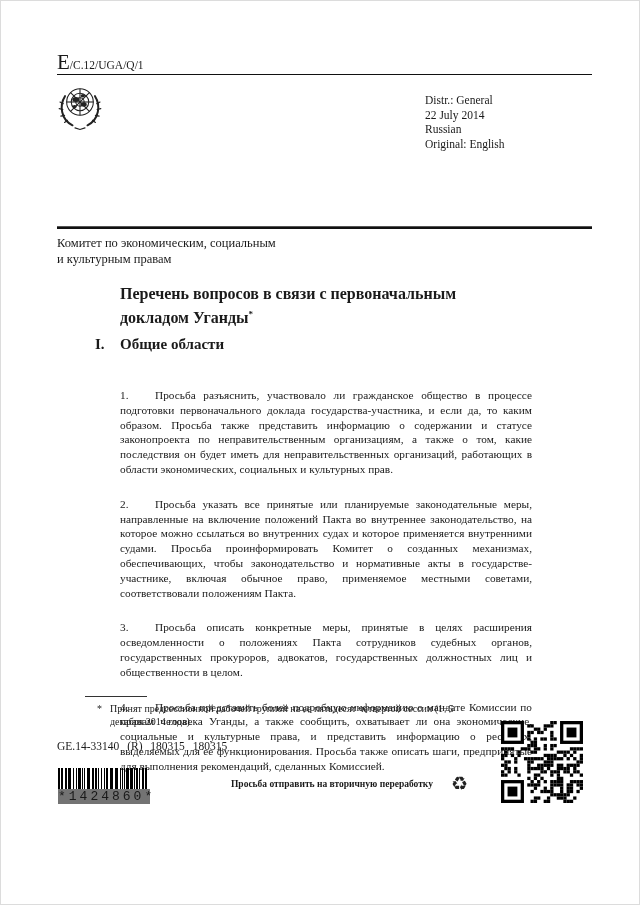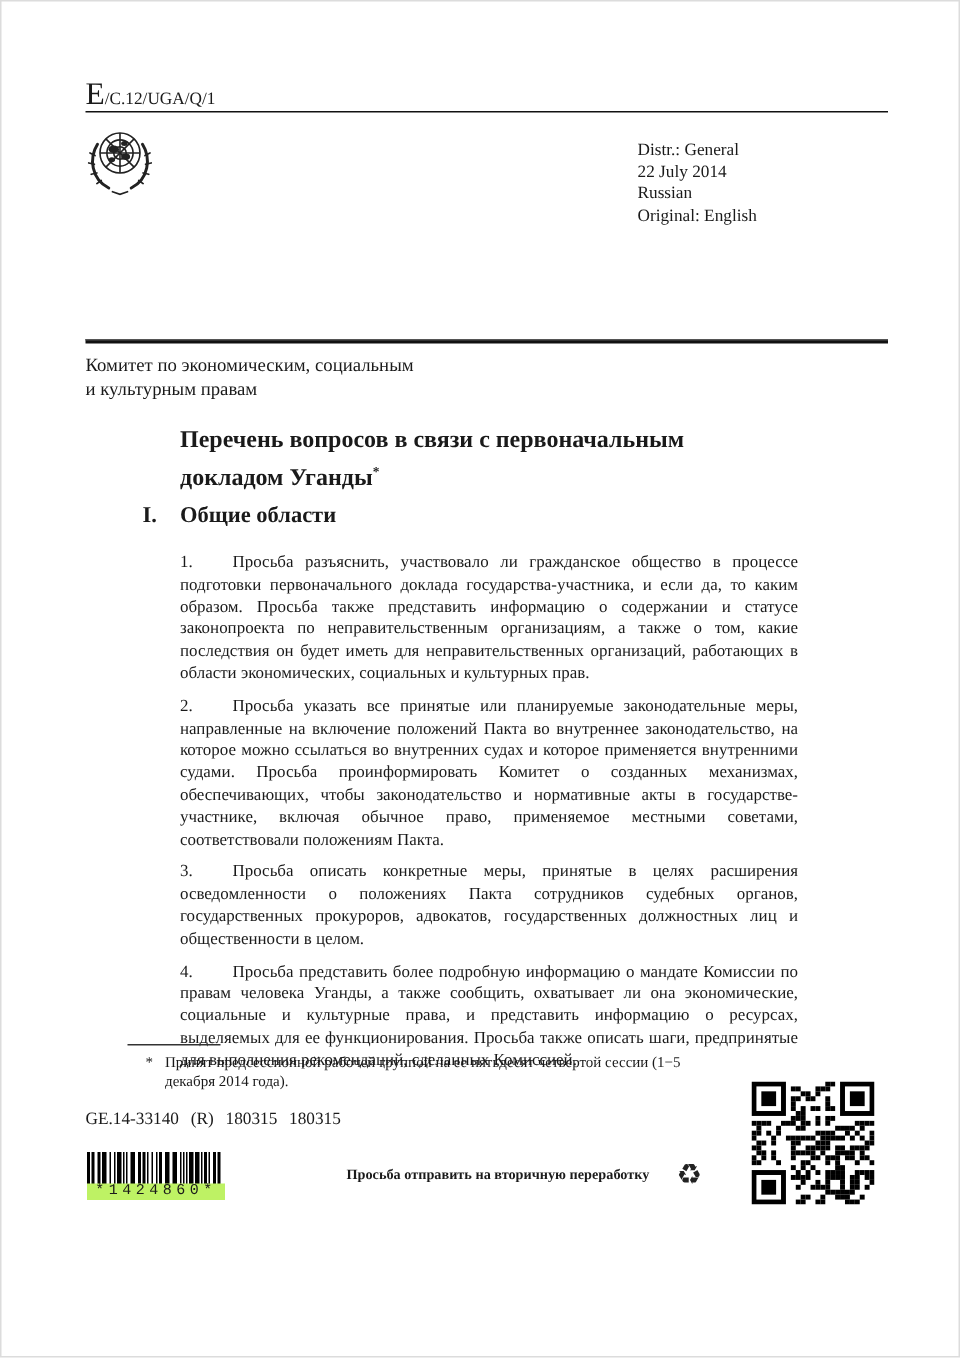--- a/index.html
+++ b/index.html
@@ -53,21 +53,21 @@
   .doc-title sup { font-size:9px; }
   .section-heading {
     position:absolute; left:95px; top:336px;
     font-weight:bold; font-size:15px; display:flex;
   }
   .section-heading .sec-num { display:inline-block; width:25px; }
   .paragraphs {
     position:absolute; left:120px; top:368px; width:412px;
     font-size:11.3px; line-height:14.8px; text-align:justify;
   }
-  .paragraphs p { margin-bottom:7px; }
+  .paragraphs p { margin-bottom:7px;margin-top:20px; }
   .para-num { display:inline-block; width:35px; }
   
   .footnote-rule {
     position:absolute; left:85px; top:696px; width:62px; height:1px; background:#333;
   }
   .footnote {
     position:absolute; left:97px; top:703px; width:360px;
     font-size:10px; line-height:12.8px; display:flex;
   }
   .footnote .fn-marker { width:13px; flex:none; }
@@ -75,23 +75,23 @@
     position:absolute; left:57px; top:740px;
     font-size:11.5px; word-spacing:5px;
   }
   .barcode {
     position:absolute; left:58px; top:768px; width:92px; height:34px;
   }
   .barcode-bars { position:absolute; left:0; right:0; top:0; height:22px; }
   .barcode-bars div { position:absolute; top:0; bottom:0; background:#000; }
   .barcode-text {
     position:absolute; left:0; right:0; top:21px;
-    background:#bef264; text-align:center;
+    background:#737373; text-align:center;
     font-family:"Liberation Mono", monospace;
-    font-size:10px; letter-spacing:3px; white-space:nowrap;
+    font-size:13px; letter-spacing:3px; white-space:nowrap;
   }
   .recycle-row {
     position:absolute; left:250px; top:774px; width:218px;
     display:flex; align-items:center; justify-content:flex-end; gap:18px;
   }
   .recycle-text { font-weight:bold; font-size:9.5px; white-space:nowrap; }
   .recycle-glyph { font-size:19px; line-height:1; color:#222; }
   .qr { position:absolute; left:501px; top:721px; width:82px; height:82px; }
   .qr svg { width:100%; height:100%; }
 </style>

